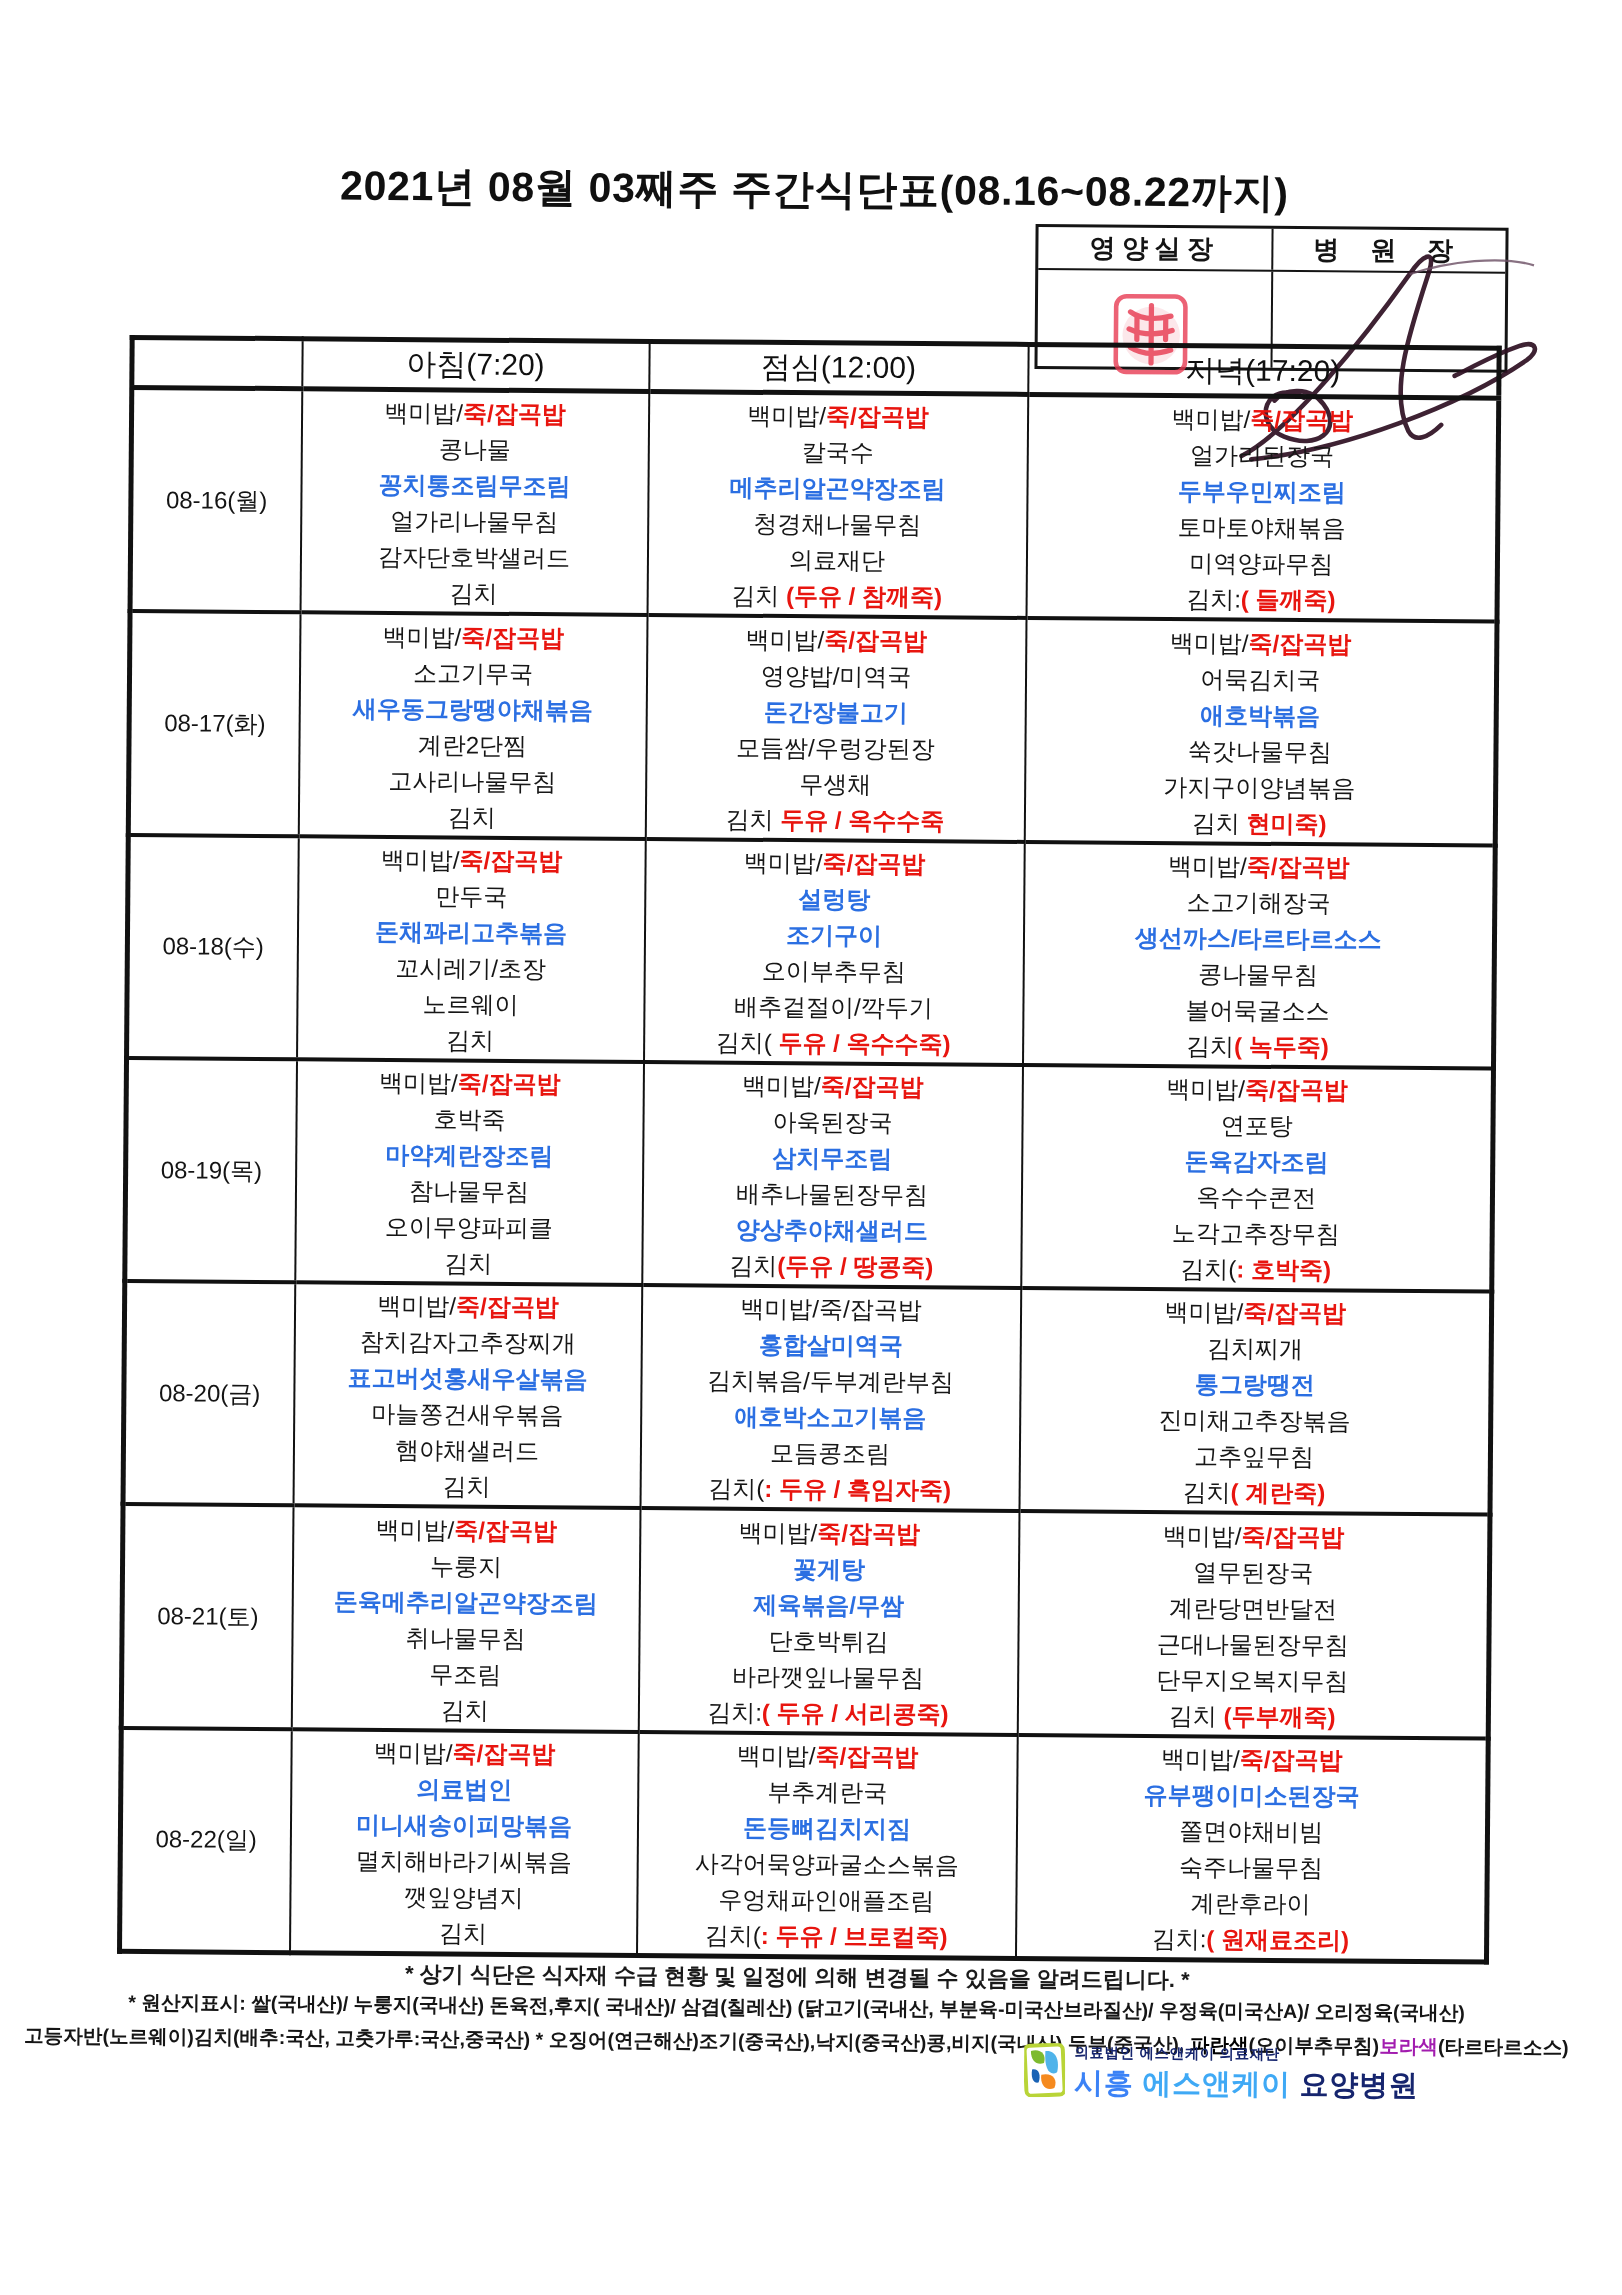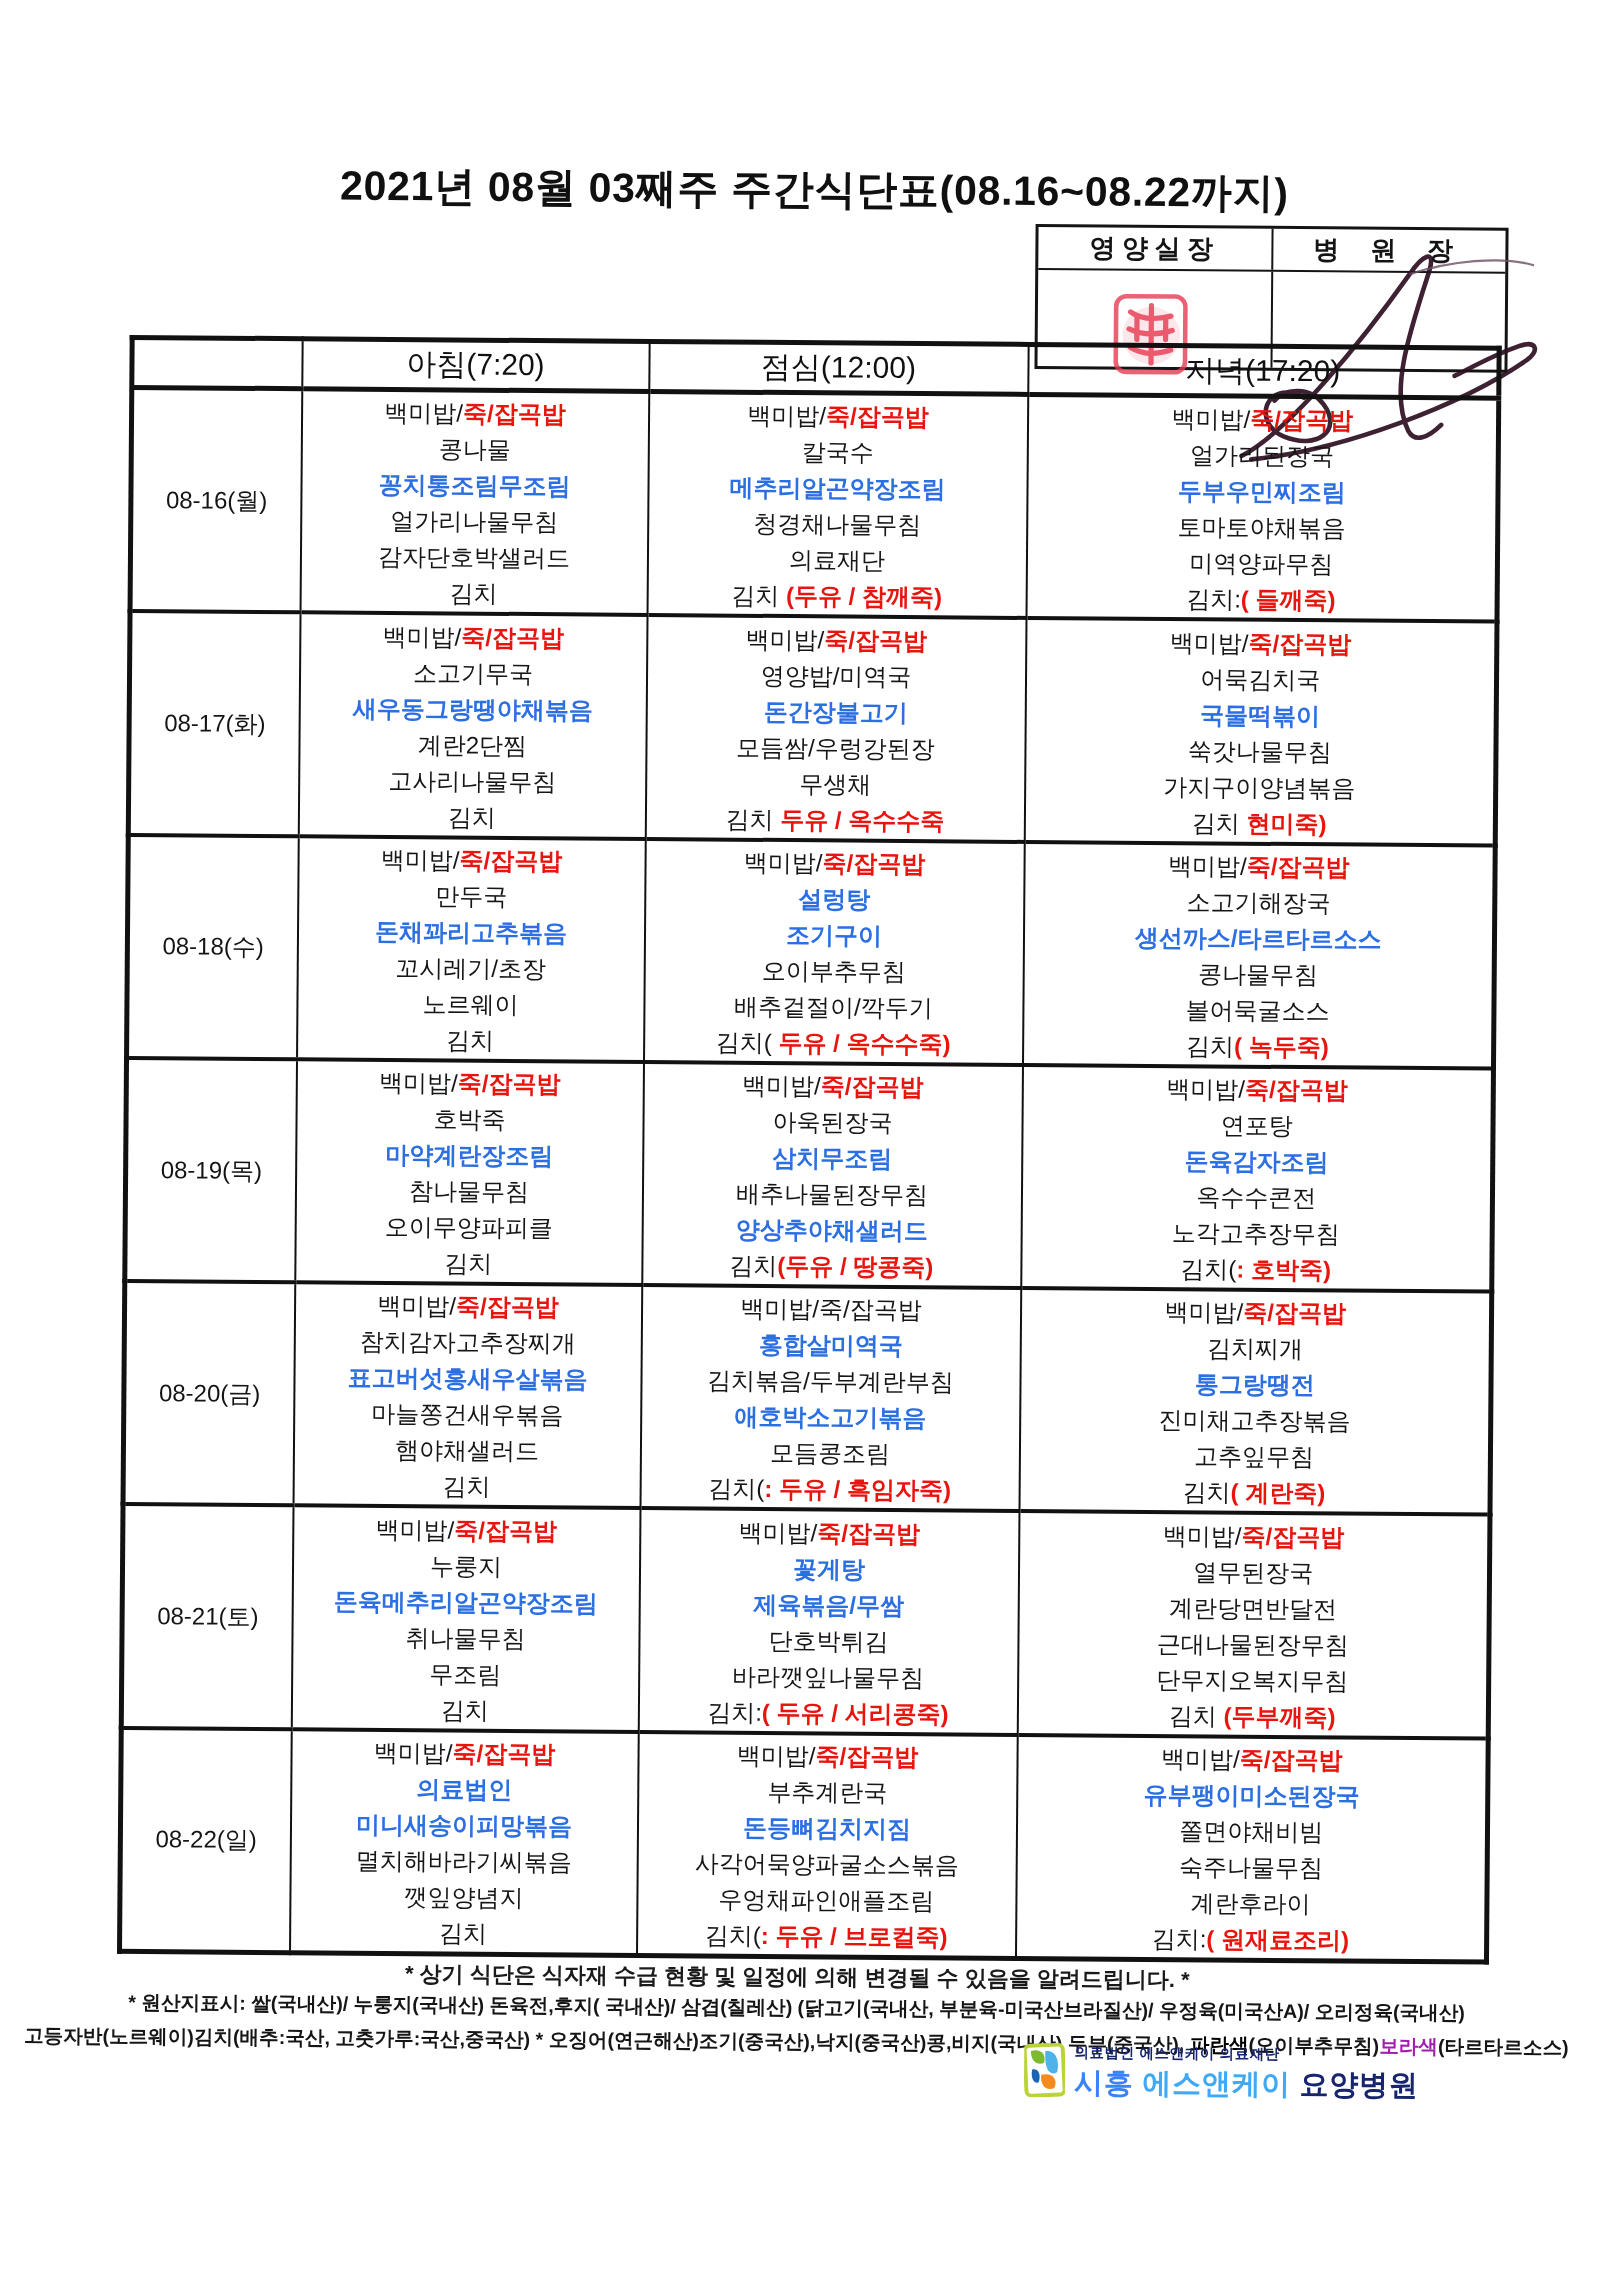--- a/index.html
+++ b/index.html
@@ -152,21 +152,21 @@
             <div class="mline"><span class="c-k">백미밥/</span><span class="c-r">죽/잡곡밥</span></div>
             <div class="mline"><span class="c-k">영양밥/미역국</span></div>
             <div class="mline"><span class="c-b">돈간장불고기</span></div>
             <div class="mline"><span class="c-k">모듬쌈/우렁강된장</span></div>
             <div class="mline"><span class="c-k">무생채</span></div>
             <div class="mline"><span class="c-k">김치 </span><span class="c-r">두유 / 옥수수죽</span></div>
           </td>
           <td class="mealcell">
             <div class="mline"><span class="c-k">백미밥/</span><span class="c-r">죽/잡곡밥</span></div>
             <div class="mline"><span class="c-k">어묵김치국</span></div>
-            <div class="mline"><span class="c-b">국물떡볶이</span></div>
+            <div class="mline"><span class="c-b">애호박볶음</span></div>
             <div class="mline"><span class="c-k">쑥갓나물무침</span></div>
             <div class="mline"><span class="c-k">가지구이양념볶음</span></div>
             <div class="mline"><span class="c-k">김치 </span><span class="c-r">현미죽)</span></div>
           </td>
         </tr>
         <tr>
           <td class="datecell">08-18(수)</td>
           <td class="mealcell">
             <div class="mline"><span class="c-k">백미밥/</span><span class="c-r">죽/잡곡밥</span></div>
             <div class="mline"><span class="c-k">만두국</span></div>

